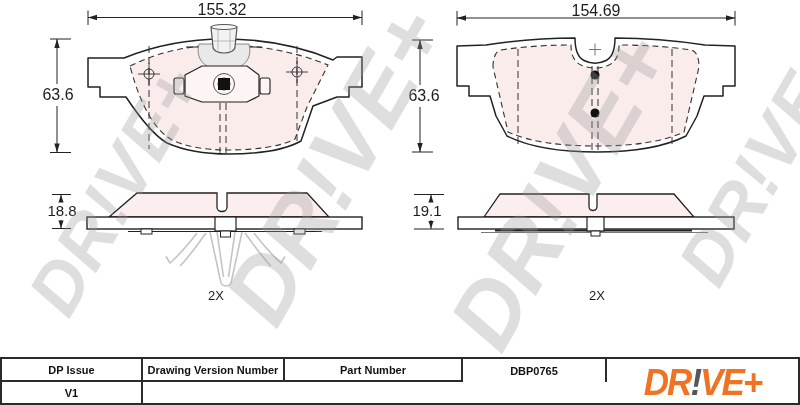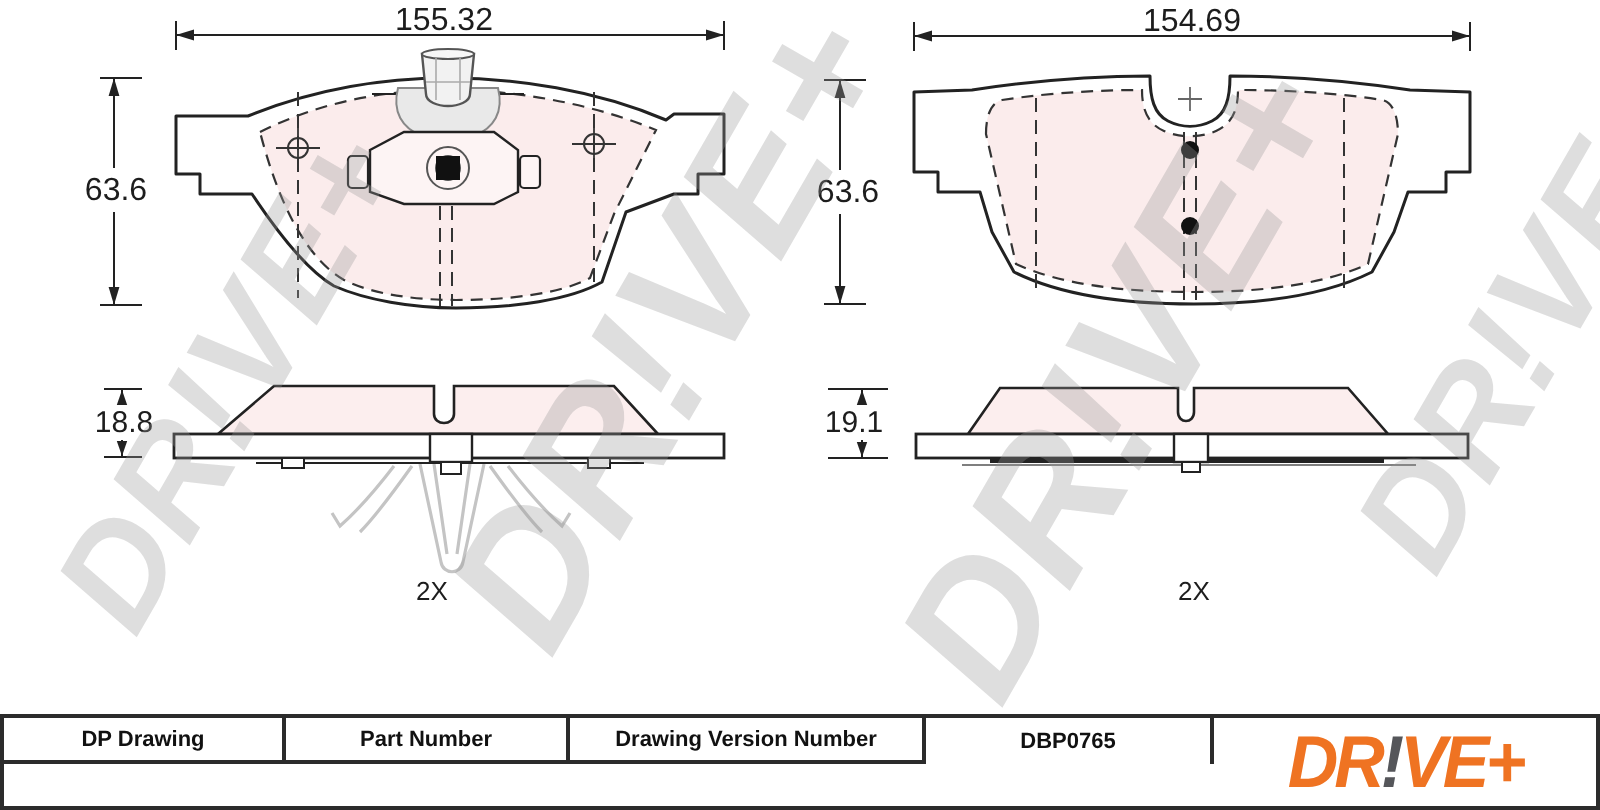--- a/index.html
+++ b/index.html
@@ -193,23 +193,24 @@
   </div>
 
   <div class="watermarks">
     <div class="wm wm1">DR!VE+</div>
     <div class="wm wm2">DR!VE+</div>
     <div class="wm wm3">DR!VE+</div>
     <div class="wm wm4">DR!VE+</div>
   </div>
 
   <div class="title-block">
-    <div class="tb-cell tb-head">DP Drawing</div>
+    <div class="tb-cell tb-head">DP Issue</div>
+    <div class="tb-cell tb-head">Drawing Version Number</div>
     <div class="tb-cell tb-head">Part Number</div>
-    <div class="tb-cell tb-head">Drawing Version Number</div>
     <div class="tb-cell tb-logo">
       <div class="logo">
         <span class="o">DR</span><span class="g">!</span><span class="o">VE+</span>
       </div>
     </div>
     <div class="tb-cell">DBP0765</div>
+    <div class="tb-cell">V1</div>
   </div>
 </div>
 
 </body></html>

